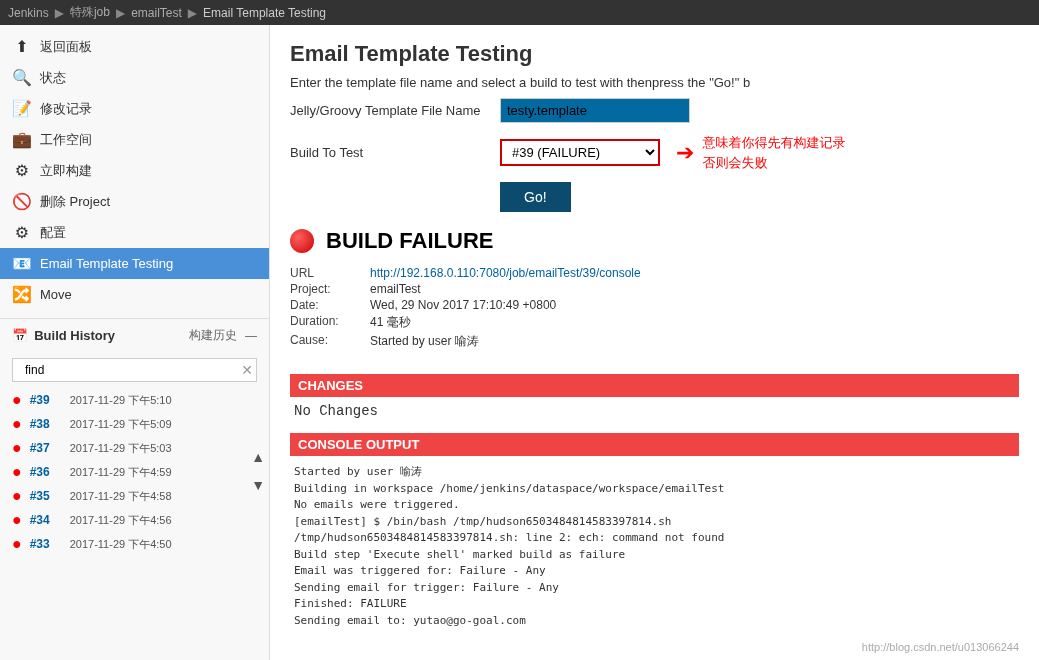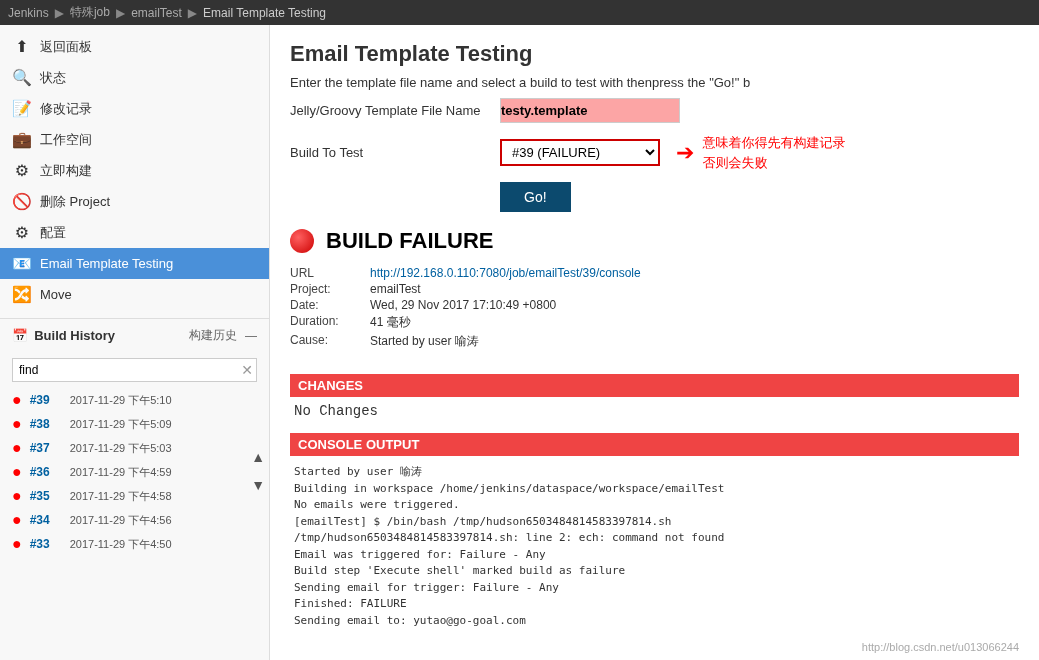--- a/index.html
+++ b/index.html
@@ -112,25 +112,24 @@
       align-items: center;
       margin-bottom: 10px;
     }
     .form-label {
       min-width: 210px;
       font-size: 13px;
       color: #333;
     }
     .form-input {
       border: 1px solid #ccc;
-      padding: 4px 0;
+      padding: 4px 6px;
       font-size: 13px;
       min-width: 180px;
-      background: #fca5a5;
-      font-weight: bold;
+      background: #0369a1;
     }
     .form-select {
       border: 2px solid #cc0000;
       padding: 3px 6px;
       font-size: 13px;
       background: #fff;
       min-width: 160px;
     }
 
     .go-btn {
@@ -253,21 +252,21 @@
       <div class="build-history-title">
         <span>📅</span>
         <span>Build History</span>
       </div>
       <div class="build-history-controls">
         <span>构建历史</span>
         <span style="cursor:pointer;margin-left:4px;">—</span>
       </div>
     </div>
     <div class="history-search">
-      <input type="text" value="find" style="width: 100%; padding: 4px 24px 4px 6px; border: 1px solid rgb(204, 204, 204); font-size: 12px;" placeholder="find">
+      <input type="text" value="find" style="width: 100%; padding: 4px 24px 4px 12px; border: 1px solid rgb(204, 204, 204); font-size: 12px;" placeholder="find">
       <span class="clear-btn">✕</span>
     </div>
 
     <div style="display:flex;">
       <div class="build-list" id="build-list" style="flex:1;">
       <div class="build-item">
             <span class="build-dot">●</span>
             <a class="build-link" href="#">#39</a>
             <span class="build-date">2017-11-29 下午5:10</span>
           </div>
@@ -366,22 +365,22 @@
     </div>
 
     <div>
       <div class="section-header">CONSOLE OUTPUT</div>
       <div class="console-output" id="console-output">
           <div>Started by user 喻涛</div>
           <div>Building in workspace /home/jenkins/dataspace/workspace/emailTest</div>
           <div>No emails were triggered.</div>
           <div>[emailTest] $ /bin/bash /tmp/hudson6503484814583397814.sh</div>
           <div>/tmp/hudson6503484814583397814.sh: line 2: ech: command not found</div>
+          <div>Build step 'Execute shell' marked build as failure</div>
           <div>Email was triggered for: Failure - Any</div>
-          <div>Build step 'Execute shell' marked build as failure</div>
           <div>Sending email for trigger: Failure - Any</div>
           <div>Finished: FAILURE</div>
           <div>Sending email to: yutao@go-goal.com</div>
         </div>
     </div>
 
     <div class="watermark">http://blog.csdn.net/u013066244</div>
   </div>
 </div>
 

